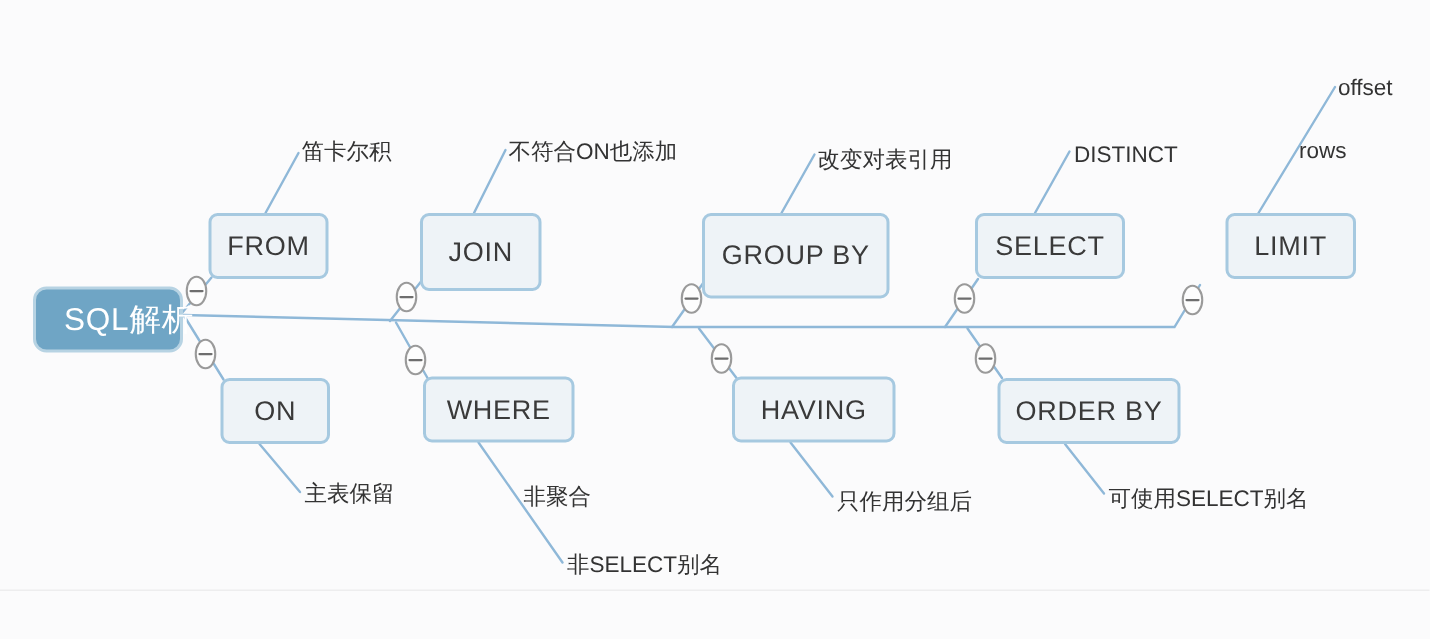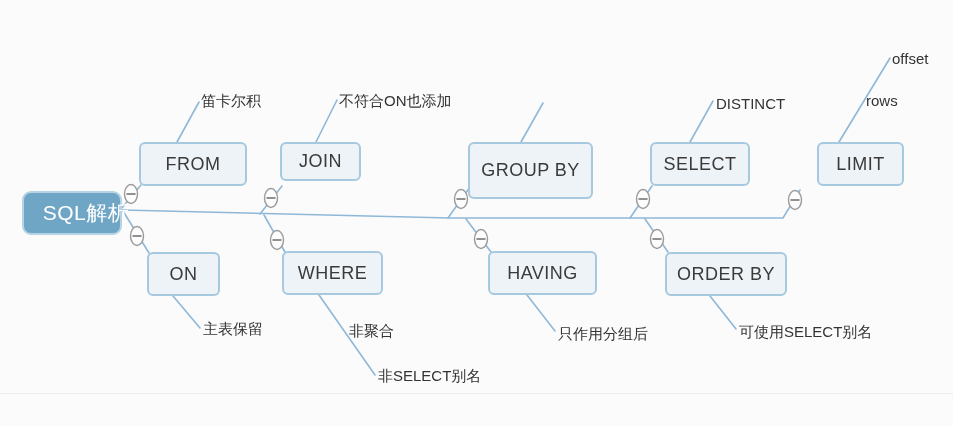--- a/index.html
+++ b/index.html
@@ -63,24 +63,24 @@
     <path class="ann-line" d="M173,296 L200,328"></path>
     <path class="ann-line" d="M319,295 L375,375"></path>
     <path class="ann-line" d="M527,295 L555,331"></path>
     <path class="ann-line" d="M710,296 L736,329"></path>
   </svg>
 
   <div class="node root" style="left:22px; top:191px; width:100px; height:44px;">
     <span>SQL解析</span>
   </div>
 
-  <div class="node" style="left:139px; top:142px; width:108px; height:44px;">
+  <div class="node" style="left:139px; top:142px; width:80px; height:44px;">
     <span>FROM</span>
   </div>
-  <div class="node" style="left:280px; top:142px; width:81px; height:39px;">
+  <div class="node" style="left:280px; top:142px; width:81px; height:52px;">
     <span>JOIN</span>
   </div>
   <div class="node" style="left:468px; top:142px; width:125px; height:57px;">
     <span>GROUP BY</span>
   </div>
   <div class="node" style="left:650px; top:142px; width:100px; height:44px;">
     <span>SELECT</span>
   </div>
   <div class="node" style="left:803px; top:142px; width:87px; height:44px;margin-left:14px;">
     <span>LIMIT</span>
@@ -94,20 +94,21 @@
   </div>
   <div class="node" style="left:488px; top:251px; width:109px; height:44px;">
     <span>HAVING</span>
   </div>
   <div class="node" style="left:665px; top:252px; width:122px; height:44px;">
     <span>ORDER BY</span>
   </div>
 
   <div class="ann" style="left:201px; top:92px;">笛卡尔积</div>
   <div class="ann" style="left:339px; top:92px;">不符合ON也添加</div>
+  <div class="ann" style="left:545px; top:97px;">改变对表引用</div>
   <div class="ann" style="left:716px; top:95px;">DISTINCT</div>
   <div class="ann" style="left:892px; top:50px;">offset</div>
   <div class="ann" style="left:866px; top:92px;">rows</div>
   <div class="ann" style="left:203px; top:320px;">主表保留</div>
   <div class="ann" style="left:349px; top:322px;">非聚合</div>
   <div class="ann" style="left:378px; top:367px;">非SELECT别名</div>
   <div class="ann" style="left:558px; top:325px;">只作用分组后</div>
   <div class="ann" style="left:739px; top:323px;">可使用SELECT别名</div>
 
   <svg class="layer icons" width="953" height="426">

